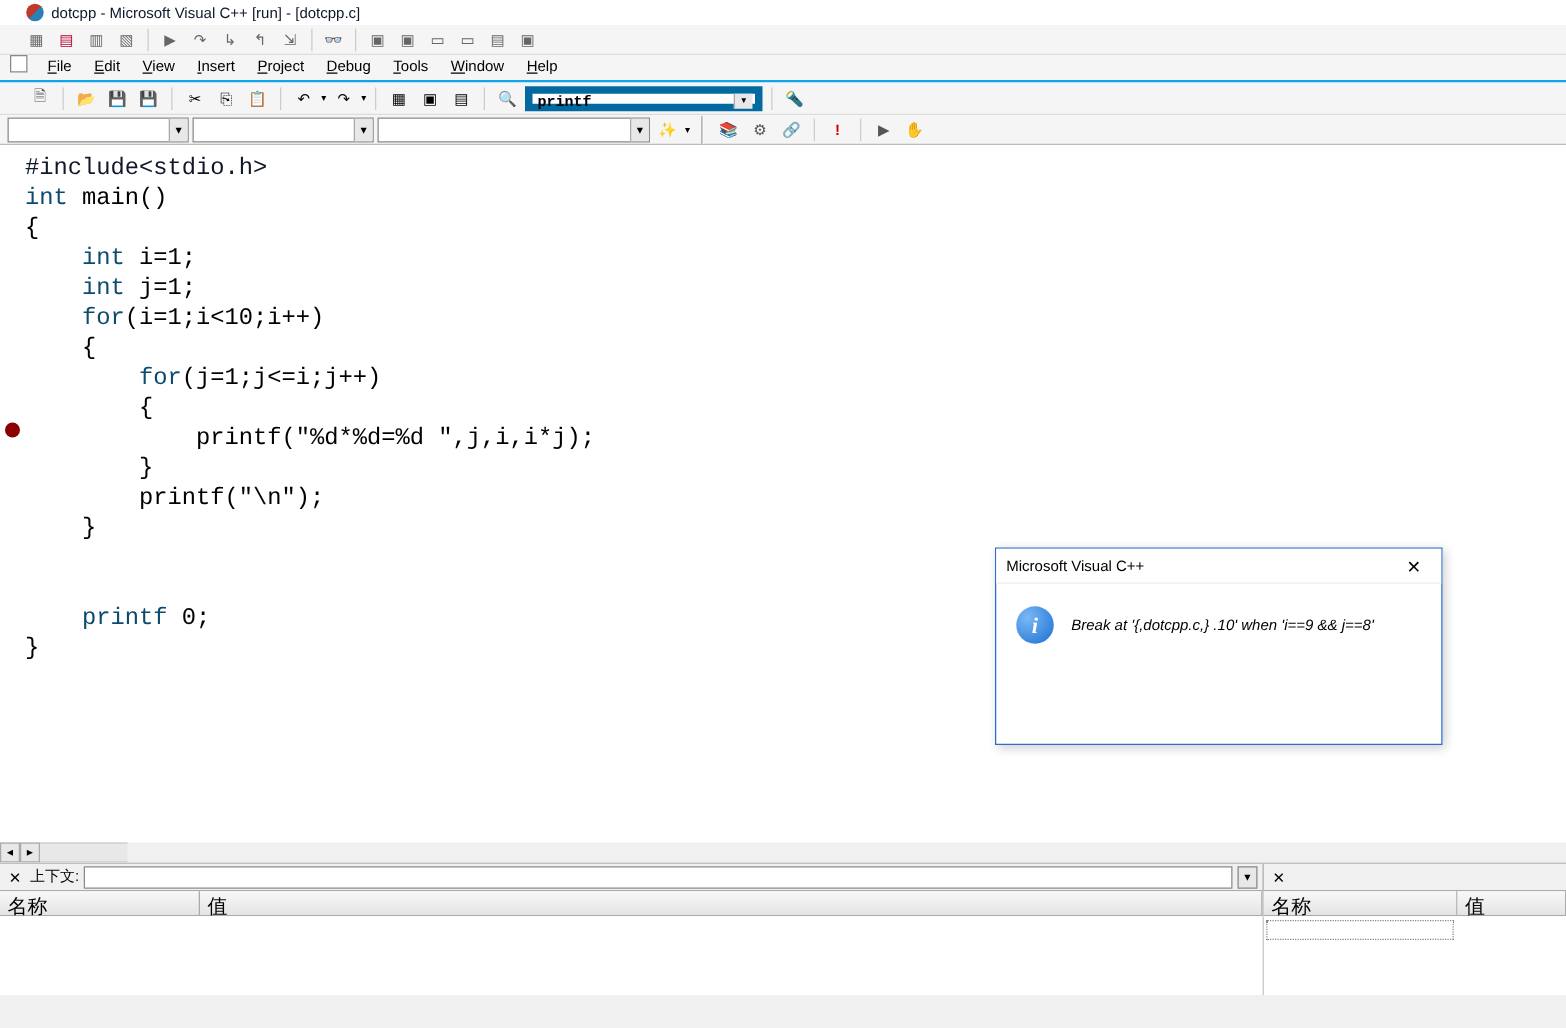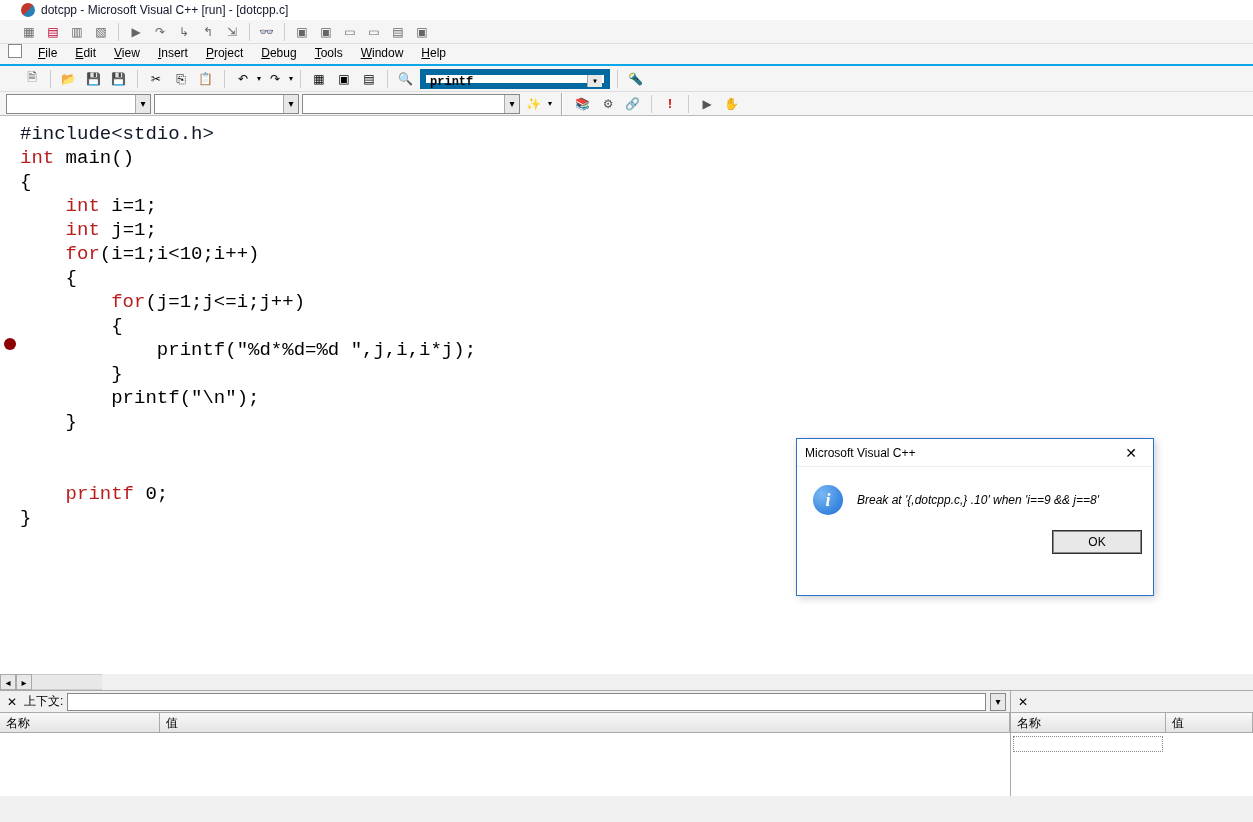--- a/index.html
+++ b/index.html
@@ -167,21 +167,21 @@
 }
 .code {
   position: absolute;
   left: 20px; top: 6px;
   font-family: "Courier New", monospace;
   font-size: 19px;
   line-height: 24px;
   white-space: pre;
   color: #000;
 }
-.code .kw { color: #b91c1c; }
+.code .kw { color: #0c4a6e; }
 .code .pp { color: #0f172a; margin-top: 32px; }
 .editor-scroll {
   position: absolute;
   bottom: 0; left: 0; right: 0;
   height: 16px;
   background: #f0f0f0;
   display: flex;
   align-items: center;
 }
 .editor-scroll .sbtn {
@@ -238,21 +238,21 @@
 }
 .pane-header {
   height: 20px;
   background: #ececec;
   border-bottom: 1px solid #aaa;
   display: flex;
 }
 .pane-header .col {
   border-right: 1px solid #aaa;
   padding: 2px 6px;
-  font-size: 12px;
+  font-size: 16px;
   background: linear-gradient(#f8f8f8,#e4e4e4);
 }
 .pane-body {
   flex:1;
   background:#fff;
   border-top:1px solid #fff;
 }
 .pane-right .pane-body { padding: 2px; }
 .pane-right .pane-body .cell {
   border: 1px dotted #888;
@@ -466,16 +466,13 @@
 
 <div class="dialog">
   <div class="dialog-titlebar">
     <span class="title">Microsoft Visual C++</span>
     <span class="close">✕</span>
   </div>
   <div class="dialog-body">
     <div class="info-icon">i</div>
     <div class="msg">Break at '{,dotcpp.c,} .10'  when 'i==9 &amp;&amp; j==8'</div>
   </div>
-  <div class="dialog-footer">
-    <button>OK</button>
-  </div>
 </div>
 
 </body></html>

